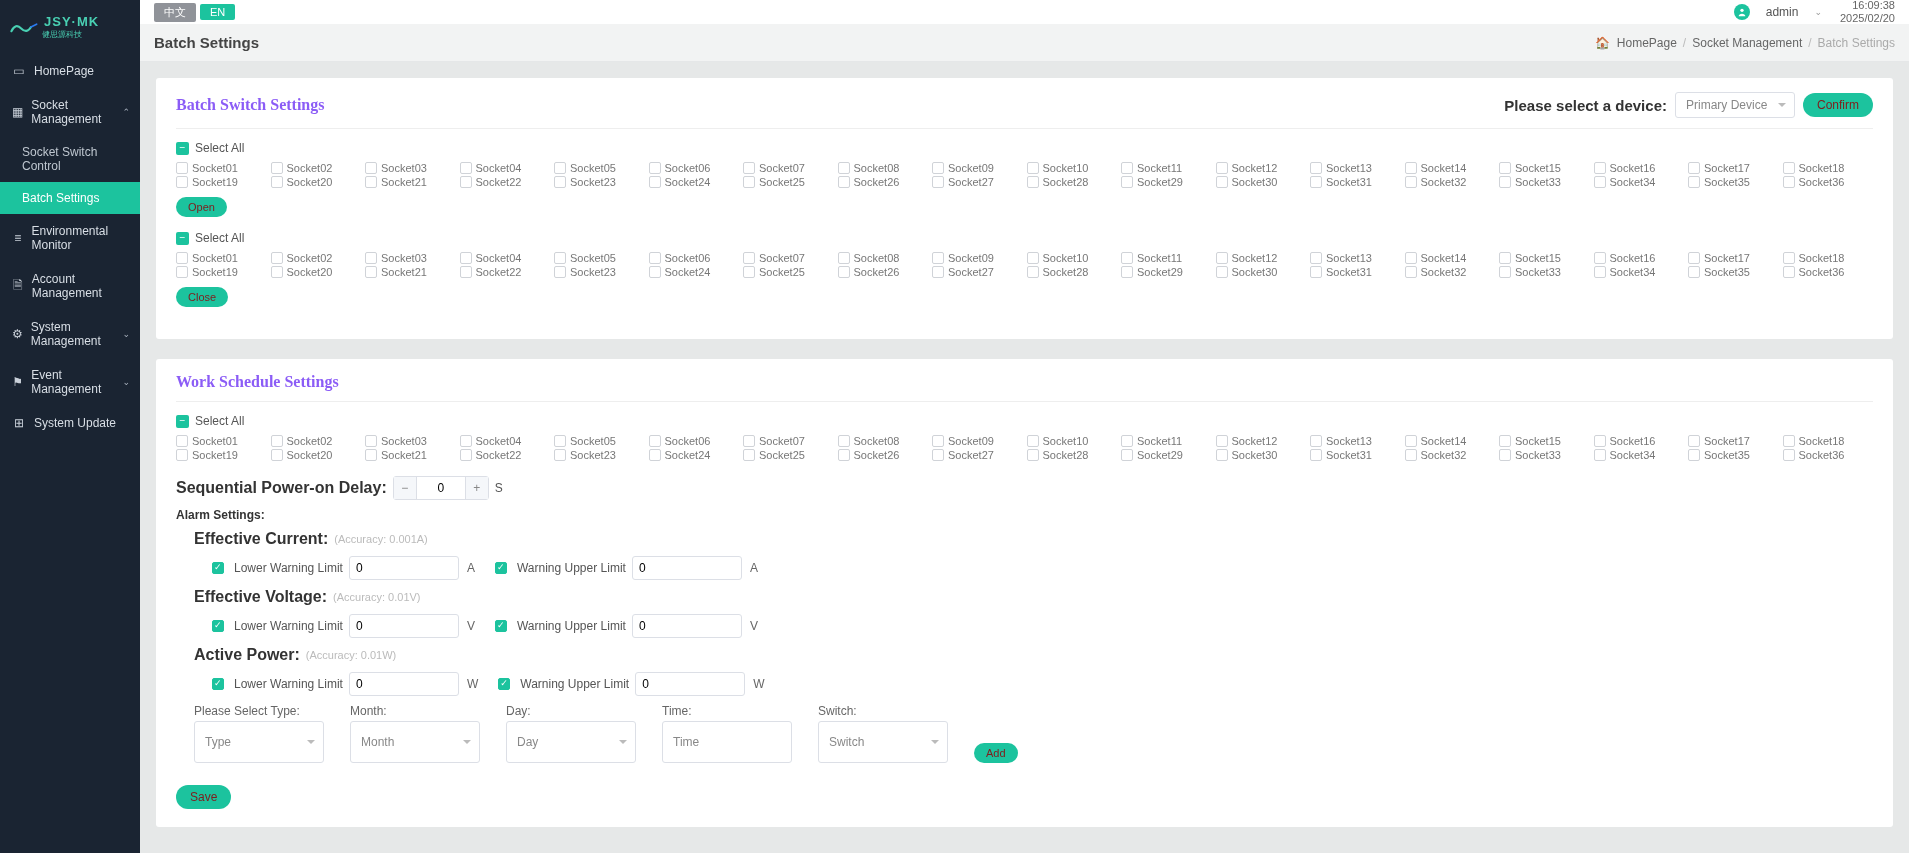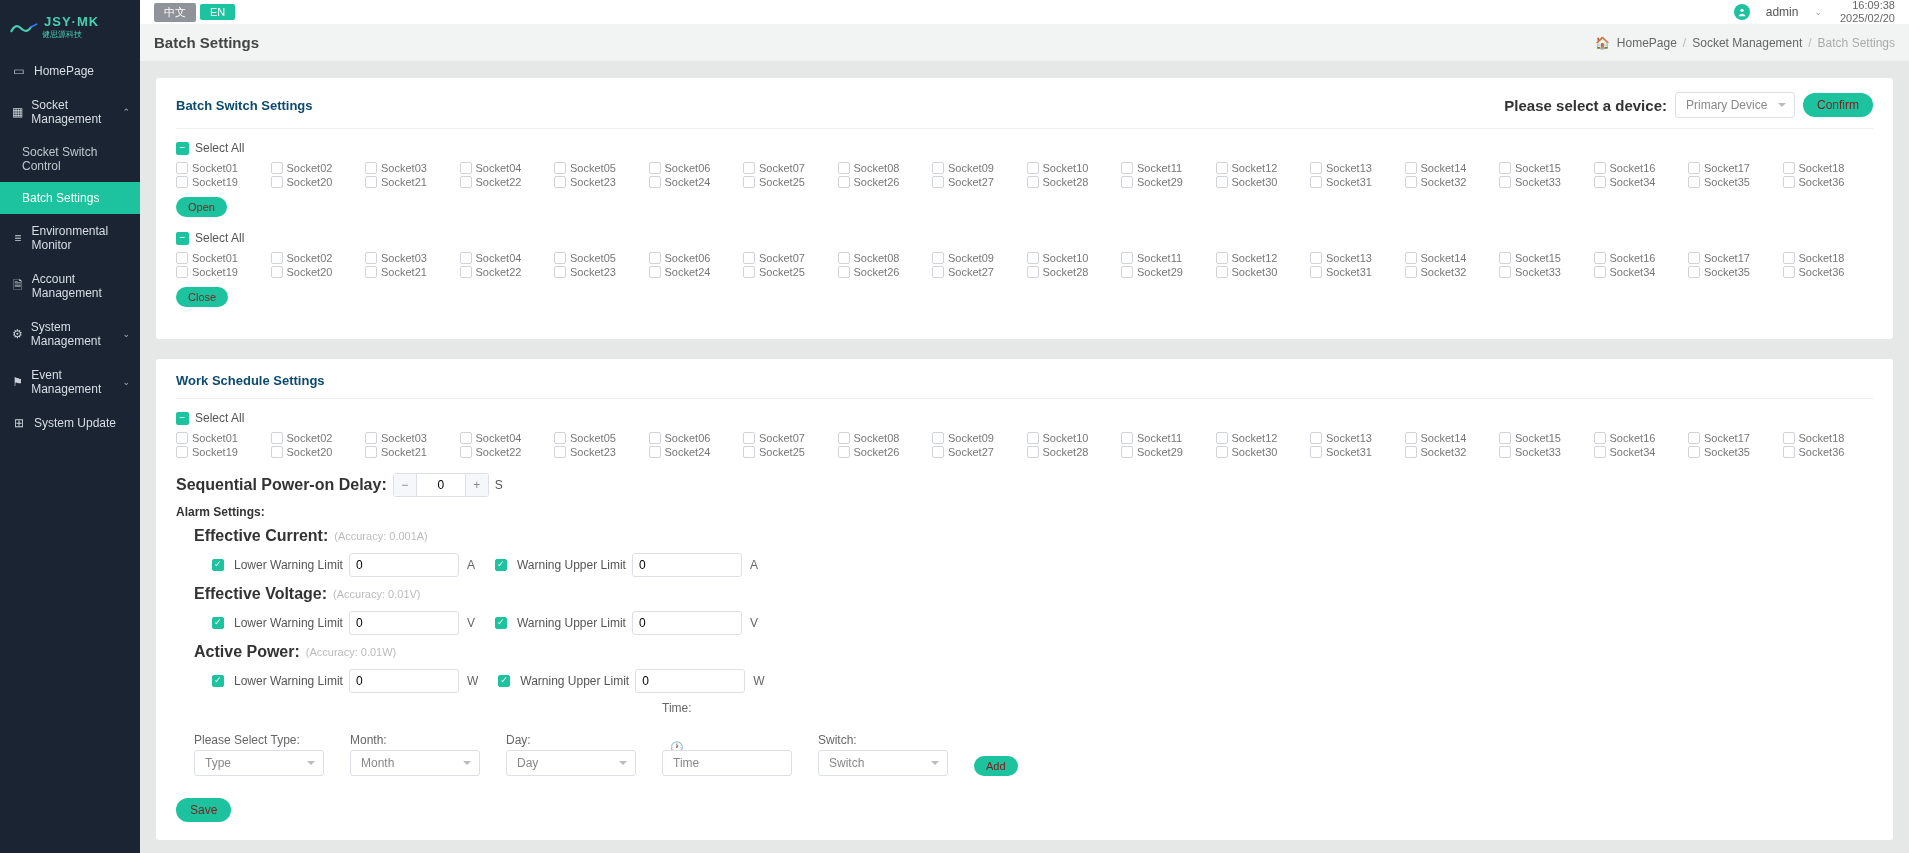--- a/index.html
+++ b/index.html
@@ -33,21 +33,21 @@
 .page-head { background:#f2f3f3; padding:10px 14px; display:flex; align-items:center; border-bottom:1px solid #e5e7e8;}
 .page-title { font-size:15px; font-weight:bold; color:#444; }
 .breadcrumb { margin-left:auto; font-size:12px; color:#666; display:flex; align-items:center; gap:6px;}
 .breadcrumb .sep { color:#bbb; }
 .breadcrumb .dim { color:#aaa; }
 
 .content { padding:16px; display:flex; flex-direction:column; gap:20px;}
 
 .panel { background:#fff; border-radius:3px; padding:14px 20px 18px;}
 .panel-head { display:flex; align-items:center; padding-bottom:10px; border-bottom:1px solid #eee; margin-bottom:12px;}
-.panel-title { font-size:13px; font-weight:bold; color:#0c4a6e;}
+.panel-title { font-size:16px; font-weight:bold; color:#8b5cf6;font-family:Liberation Serif, serif;}
 .device-label { margin-left:auto; font-size:15px; font-weight:bold; color:#333; margin-right:8px; }
 .select-box { height:26px; min-width:120px; border:1px solid #dcdfe6; border-radius:3px; padding:0 22px 0 10px; font-size:12px; color:#888; background:#fff; position:relative; display:flex; align-items:center; margin-right:8px;}
 .select-box::after { content:''; position:absolute; right:8px; top:50%; width:0;height:0; border-left:4px solid transparent; border-right:4px solid transparent; border-top:4px solid #bbb; transform:translateY(-50%);}
 
 .btn { border:none; border-radius:12px; padding:5px 14px; font-size:12px; cursor:pointer; color:#7f1d1d;}
 .btn-teal { background:#1cc39e; }
 .btn-sm { padding:4px 12px; font-size:11px; }
 
 .check-row { display:flex; align-items:center; margin-bottom:6px; }
 .square-indet { width:13px; height:13px; background:#1cc39e; border-radius:2px; display:flex; align-items:center; justify-content:center; color:#fff; margin-right:6px; font-size:10px; line-height:1;}
@@ -70,24 +70,24 @@
 .stepper input { width:50px; height:100%; border:none; border-left:1px solid #dcdfe6; border-right:1px solid #dcdfe6; text-align:center; font-size:12px; outline:none;}
 
 .num-input { width:110px; height:24px; border:1px solid #dcdfe6; border-radius:3px; padding:0 6px; font-size:12px; outline:none;}
 .unit { font-size:12px; color:#666; margin-right:14px; margin-left:2px;}
 
 .sub-indent { padding-left:18px;}
 .sub-section-title { font-weight:bold; color:#333; margin-bottom:4px; font-size:12px;}
 
 .timing-row { display:flex; gap:18px; align-items:flex-end; margin-top:4px; flex-wrap:wrap;}
 .timing-col { display:flex; flex-direction:column; gap:3px; font-size:12px; color:#666;}
-.timing-col .select-box { min-width:130px; height:26px;}
+.timing-col .select-box { min-width:130px; height:42px;}
 .time-input { position:relative; }
 .time-input .clock-ico { position:absolute; left:8px; top:50%; transform:translateY(-50%); color:#bbb; font-size:11px;}
-.time-input .select-box { margin-top:32px;}
+.time-input .select-box { }
 .time-input .select-box::after { display:none; }
 
 .save-wrap { margin-top:22px;}
 
 </style>
 </head>
 <body>
 
 <div class="app">
   <aside class="sidebar">

